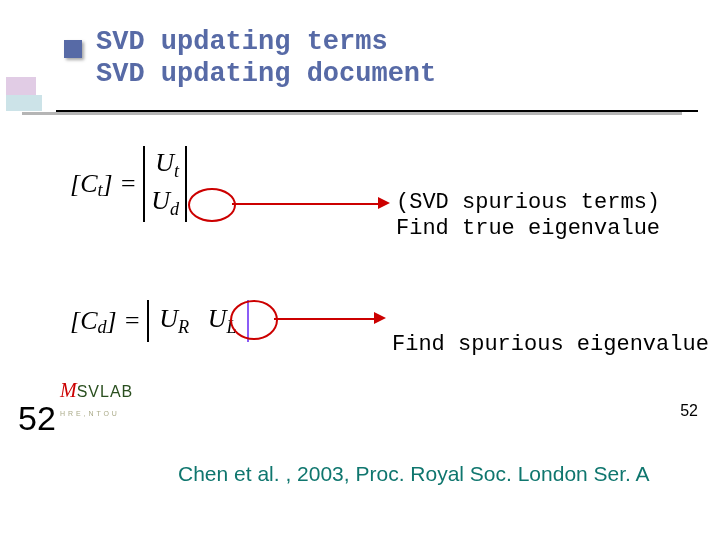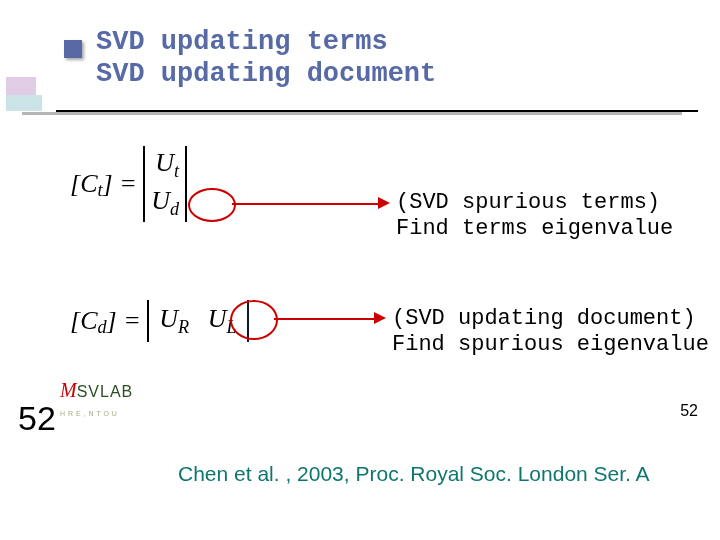--- a/index.html
+++ b/index.html
@@ -6,21 +6,21 @@
 .slide{position:relative;width:720px;height:444px}
 .bullet{position:absolute;left:64px;top:40px;width:18px;height:18px;background:#576aa6;box-shadow:2px 2px 3px rgba(0,0,0,.35)}
 .title-area{position:absolute;left:96px;top:26px;width:560px;height:64px;color:#576aa6;font-family:"Courier New",monospace;font-weight:bold;font-size:27px;line-height:32px}
 .rule-grey{position:absolute;left:22px;top:112px;width:660px;height:3px;background:#b5b5b5}
 .rule-black{position:absolute;left:56px;top:110px;width:642px;height:2px;background:#000}
 .decor1{position:absolute;left:6px;top:77px;width:30px;height:18px;background:#c9a3d0;opacity:.55}
 .decor2{position:absolute;left:6px;top:95px;width:36px;height:16px;background:#a3ccd5;opacity:.55}
 .eq1{position:absolute;left:70px;top:146px;font-family:'Times New Roman',serif;font-size:26px}
 .mat-v{display:inline-block;vertical-align:middle;border-left:2px solid #000;border-right:2px solid #000;padding:0 6px}
 .mat-v .row{text-align:right;padding:2px 0;font-style:italic}
-.mat-h{display:inline-block;vertical-align:middle;border-left:2px solid #000;border-right:2px solid #0f172a;padding:4px 4px}
+.mat-h{display:inline-block;vertical-align:middle;border-left:2px solid #000;border-right:2px solid #8b5cf6;padding:4px 4px}
 .sym{display:inline-block;vertical-align:middle;font-style:italic}
 .oval{position:absolute;border:2px solid #cc0000;border-radius:50%}
 .arrow-line{position:absolute;height:2px;background:#cc0000}
 .arrow-head{position:absolute;width:0;height:0;border-top:6px solid transparent;border-bottom:6px solid transparent;border-left:12px solid #cc0000}
 .ann{position:absolute;font-family:"Courier New",monospace;font-size:22px;color:#000;line-height:26px}
 .cite{position:absolute;left:178px;top:462px;font-size:21px;color:#0f766e}
 .pnum-big{position:absolute;left:18px;bottom:6px;font-size:34px;color:#000}
 .pnum-small{position:absolute;right:22px;bottom:24px;font-size:16px;color:#000}
 .logo{position:absolute;left:60px;bottom:24px}
 .logo .m{font-family:'Times New Roman',serif;font-style:italic;font-size:20px;color:#cc0000}
@@ -48,35 +48,35 @@
     <span class="mat-v">
       <div class="row"><span>U</span><span class="sub-it">t</span></div>
       <div class="row"><span>U</span><span class="sub-it">d</span></div>
     </span>
   </div>
   <div class="oval" style="left:188px;top:188px;width:44px;height:30px"></div>
   <div class="arrow-line" style="left:232px;top:203px;width:148px"></div>
   <div class="arrow-head" style="left:378px;top:197px"></div>
   <div class="ann" style="left:396px;top:190px">
     <span>(SVD spurious terms)</span><br>
-    <span>Find terms eigenvalue</span>
+    <span>Find true eigenvalue</span>
   </div>
 
   <div class="eq1" style="top:300px">
     <span class="sym">[</span><span class="sym">C</span><span class="sub-it">d</span><span class="sym">] = </span>
     <span class="mat-h">
       <span class="sym" style="margin:0 6px">U<span class="sub-it">R</span></span>
       <span class="sym" style="margin:0 6px">U<span class="sub-it">L</span></span>
     </span>
   </div>
   <div class="oval" style="left:230px;top:300px;width:44px;height:36px"></div>
   <div class="arrow-line" style="left:274px;top:318px;width:102px"></div>
   <div class="arrow-head" style="left:374px;top:312px"></div>
   <div class="ann" style="left:392px;top:306px">
-    <span>(SVD updating document)</span><br>
+    <br>
     <span>Find spurious eigenvalue</span>
   </div>
 
   <div class="cite">Chen et al. , 2003, Proc. Royal Soc. London Ser. A</div>
 
   <div class="logo">
     <span class="m">M</span><span class="svlab">SVLAB</span><br>
     <span class="sub">H R E , N T O U</span>
   </div>
 

